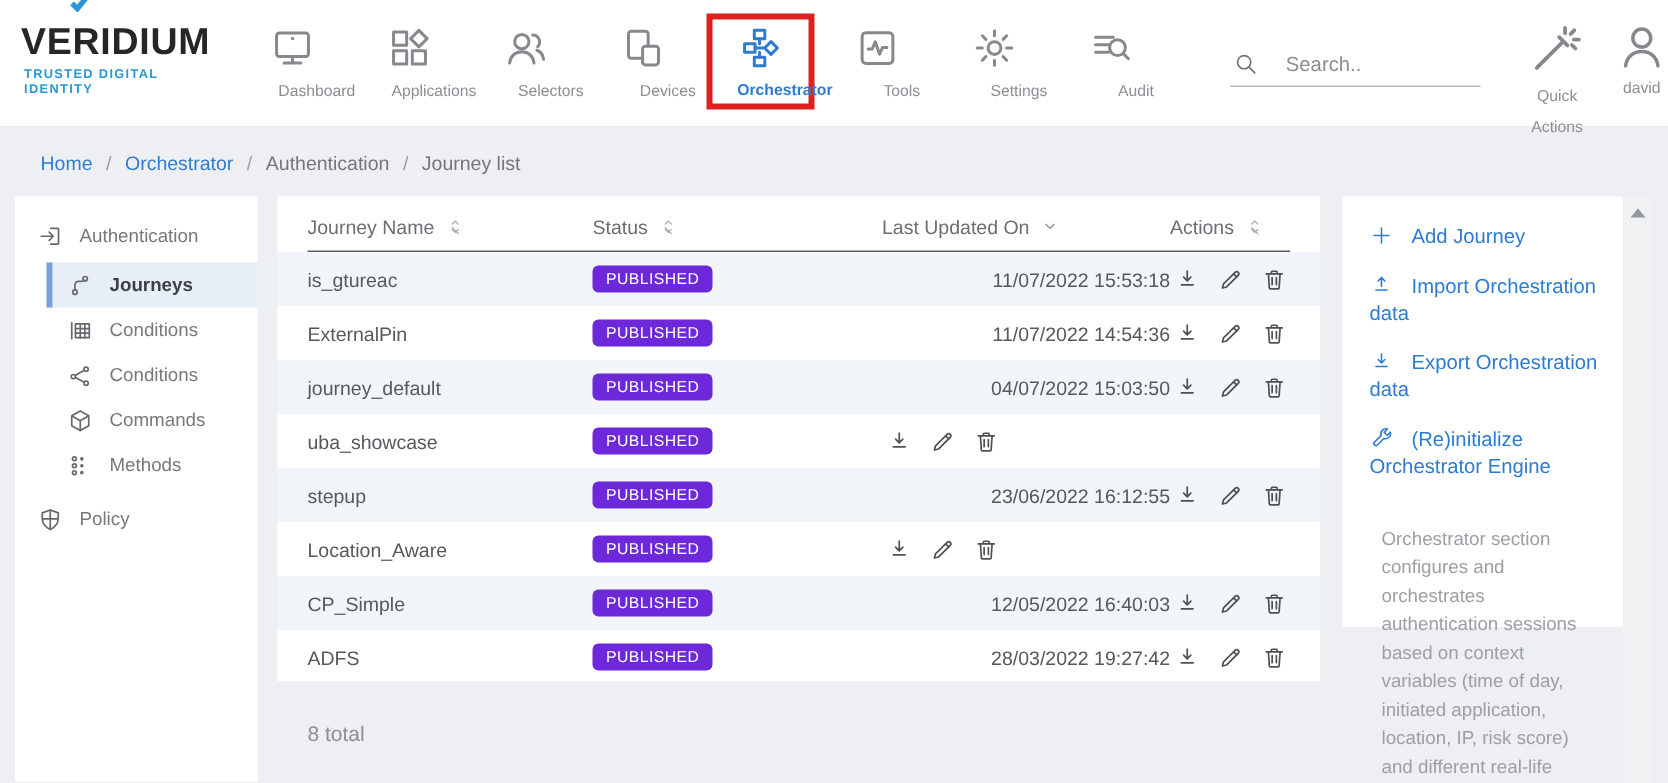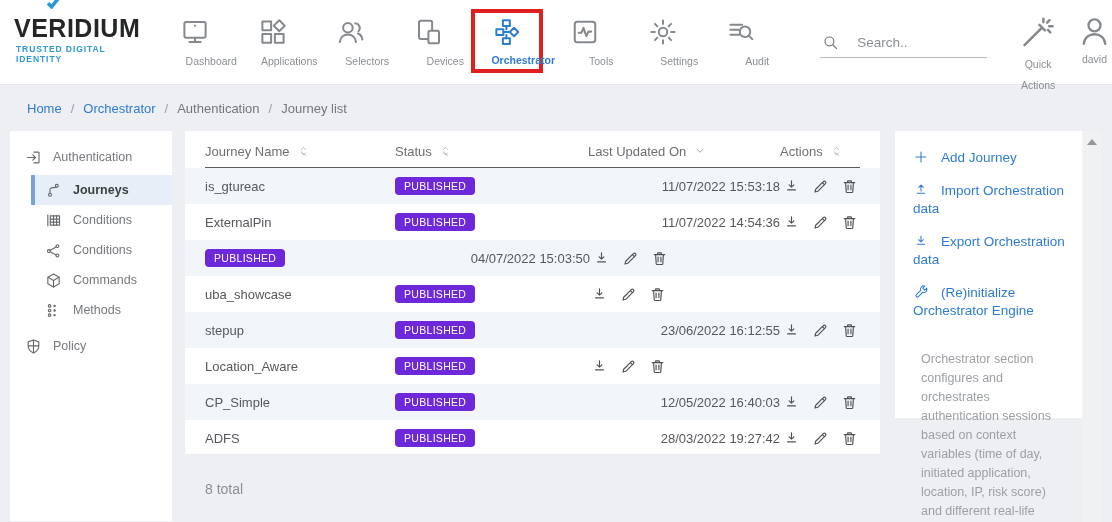--- a/index.html
+++ b/index.html
@@ -356,20 +356,21 @@
                     <path d="M4.2 19.8l1-3.9L16.1 5a2 2 0 0 1 2.9 2.9L8.1 18.8l-3.9 1z"></path>
                     <path d="M14.7 6.4l2.9 2.9"></path>
                   </svg></span></span>
               <span class="abtn"><span class="" style="width: 100%; height: 100%;"><svg viewBox="0 0 24 24">
                     <path d="M4.5 6.5h15M9.3 6.5V4.7a.7.7 0 0 1 .7-.7h4a.7.7 0 0 1 .7.7v1.8M6.5 6.5l.9 13.1a1 1 0 0 0 1 .9h7.2a1 1 0 0 0 1-.9l.9-13.1"></path>
                     <path d="M10 10v6.5M14 10v6.5"></path>
                   </svg></span></span>
             </div>
           </div>
           <div class="trow">
+            <div class="c1">journey_default</div>
             <div class="c2"><span class="badge">PUBLISHED</span></div>
             <div class="c3">04/07/2022 15:03:50</div>
             <div class="c4 act">
               <span class="abtn"><span class="" style="width: 100%; height: 100%;"><svg viewBox="0 0 24 24">
                     <path d="M12 3.8v9M8.6 9.6 12 13l3.4-3.4M6.5 16.8h11"></path>
                   </svg></span></span>
               <span class="abtn"><span class="" style="width: 100%; height: 100%;"><svg viewBox="0 0 24 24">
                     <path d="M4.2 19.8l1-3.9L16.1 5a2 2 0 0 1 2.9 2.9L8.1 18.8l-3.9 1z"></path>
                     <path d="M14.7 6.4l2.9 2.9"></path>
                   </svg></span></span>

